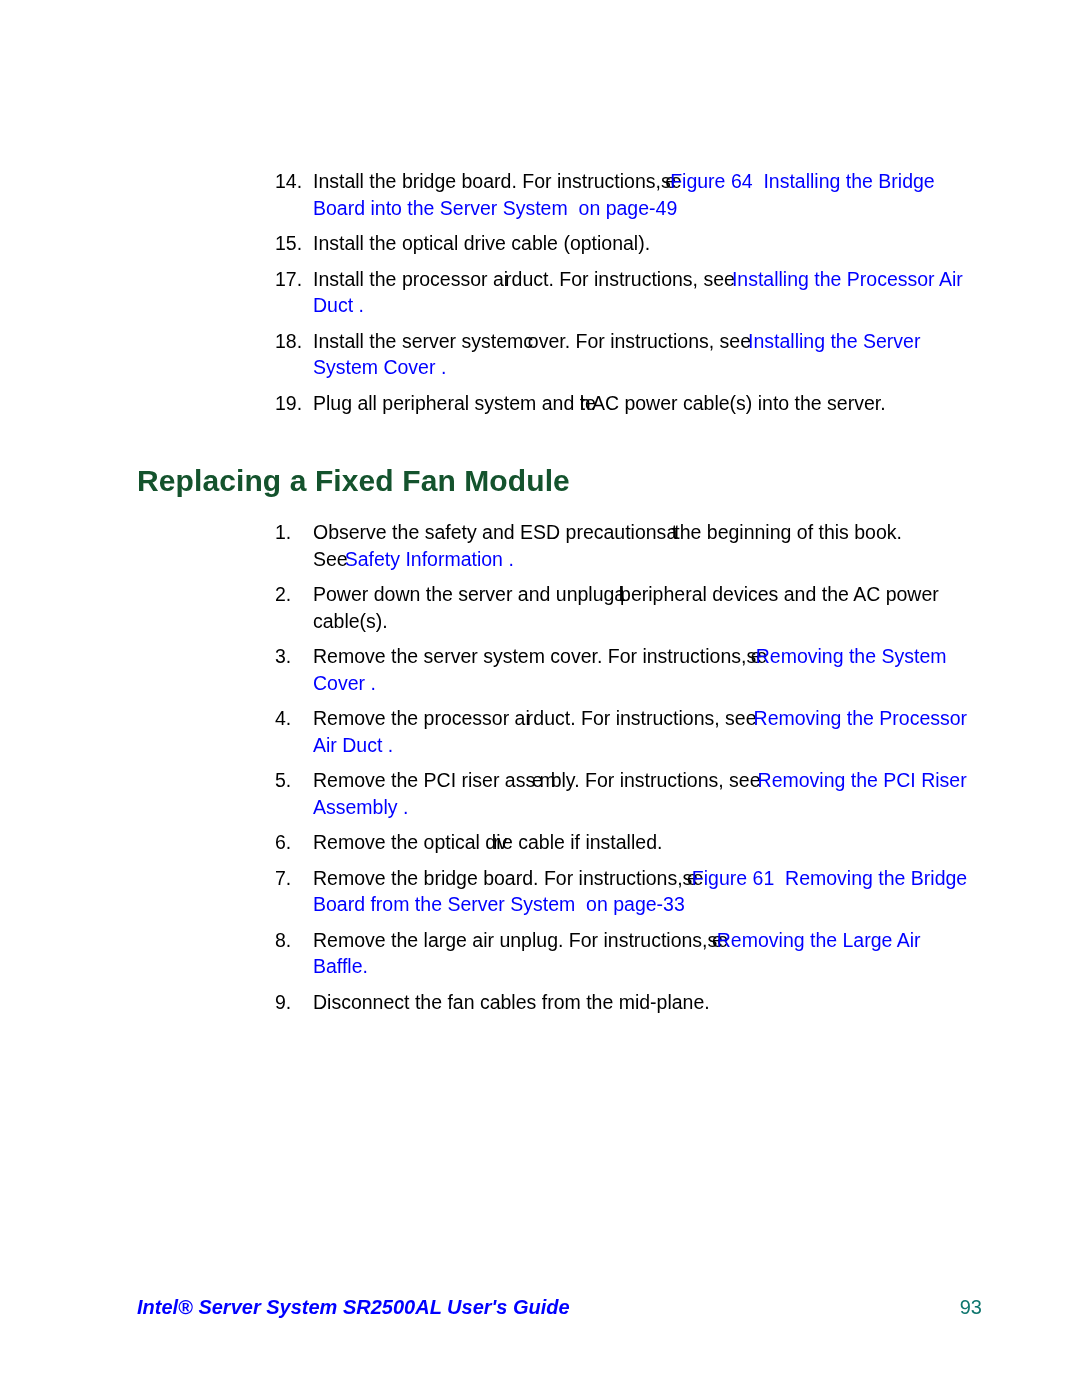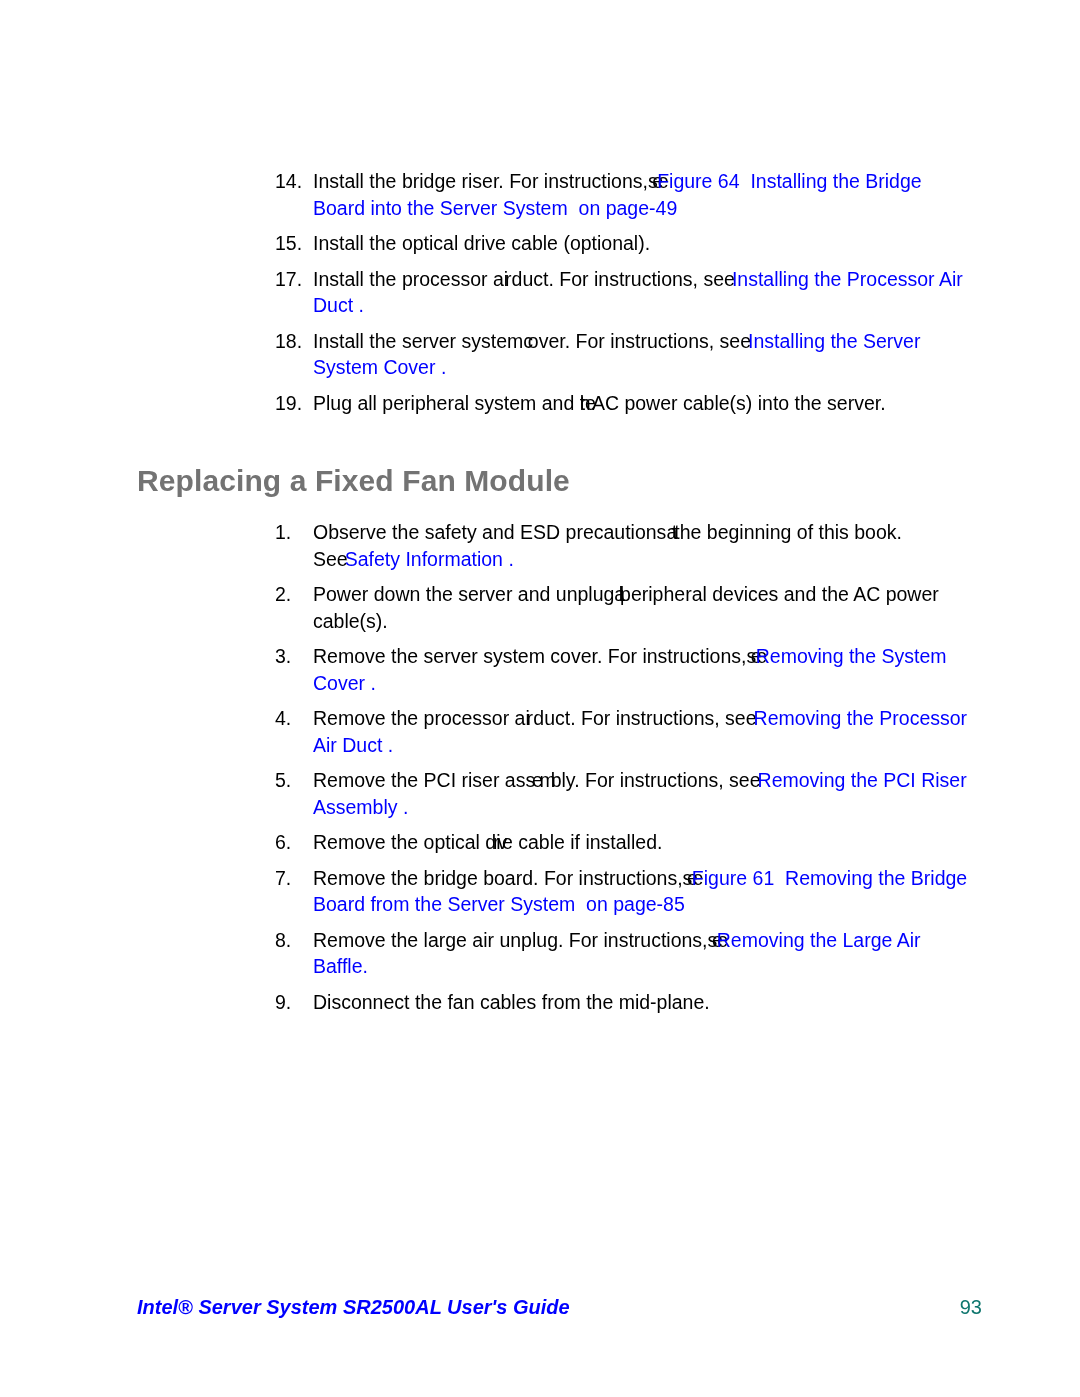--- a/index.html
+++ b/index.html
@@ -68,21 +68,21 @@
     margin-left: -3px;
   }
 
   
   .section-heading {
     position: absolute;
     left: 137px;
     top: 464px;
     font-size: 30px;
     font-weight: bold;
-    color: #737373;
+    color: #14532d;
     letter-spacing: 0.1px;
     white-space: nowrap;
   }
 
   
   .footer {
     position: absolute;
     left: 0;
     right: 0;
     top: 1296px;
@@ -108,21 +108,21 @@
 </style>
 </head>
 <body>
 
 <div class="page">
 
   <div class="list-block" style="top:168px;">
 
     <div class="li">
       <span class="num">14.</span>
-      <span class="body"><span>Install the bridge riser. For instructions,</span><span class="squeeze-hard">see</span><span class="ref tight">Figure 64</span>&nbsp; <span class="ref">Installing the Bridge Board into the Server System</span>&nbsp; <span class="ref">on page</span><span class="ref">-49</span></span>
+      <span class="body"><span>Install the bridge board. For instructions,</span><span class="squeeze-hard">see</span><span class="ref tight">Figure 64</span>&nbsp; <span class="ref">Installing the Bridge Board into the Server System</span>&nbsp; <span class="ref">on page</span><span class="ref">-49</span></span>
     </div>
 
     <div class="li">
       <span class="num">15.</span>
       <span class="body"><span>Install the optical drive cable (optional).</span></span>
     </div>
 
 
     <div class="li">
       <span class="num">17.</span>
@@ -169,21 +169,21 @@
       <span class="body"><span>Remove the PCI riser as</span><span class="squeeze">sem</span><span>bly. For instructions, see</span><span class="ref tight">Removing the PCI Riser Assembly</span>&nbsp;<span class="ref">.</span></span>
     </div>
 
     <div class="li">
       <span class="num">6.</span>
       <span class="body"><span>Remove the optical </span><span class="squeeze">driv</span><span>e cable if installed.</span></span>
     </div>
 
     <div class="li">
       <span class="num">7.</span>
-      <span class="body"><span>Remove the bridge board. For instructions,</span><span class="squeeze-hard"> see</span><span class="ref tight">Figure 61</span>&nbsp; <span class="ref">Removing the Bridge Board from the Server System</span>&nbsp; <span class="ref">on page</span><span class="ref">-85</span></span>
+      <span class="body"><span>Remove the bridge board. For instructions,</span><span class="squeeze-hard"> see</span><span class="ref tight">Figure 61</span>&nbsp; <span class="ref">Removing the Bridge Board from the Server System</span>&nbsp; <span class="ref">on page</span><span class="ref">-33</span></span>
     </div>
 
     <div class="li">
       <span class="num">8.</span>
       <span class="body"><span>Remove the large air unplug. For instructions,</span><span class="squeeze-hard"> see</span><span class="ref tight">Removing the Large Air Baffle</span><span class="ref">.</span></span>
     </div>
 
     <div class="li">
       <span class="num">9.</span>
       <span class="body"><span>Disconnect the fan cables from the mid-plane.</span></span>

